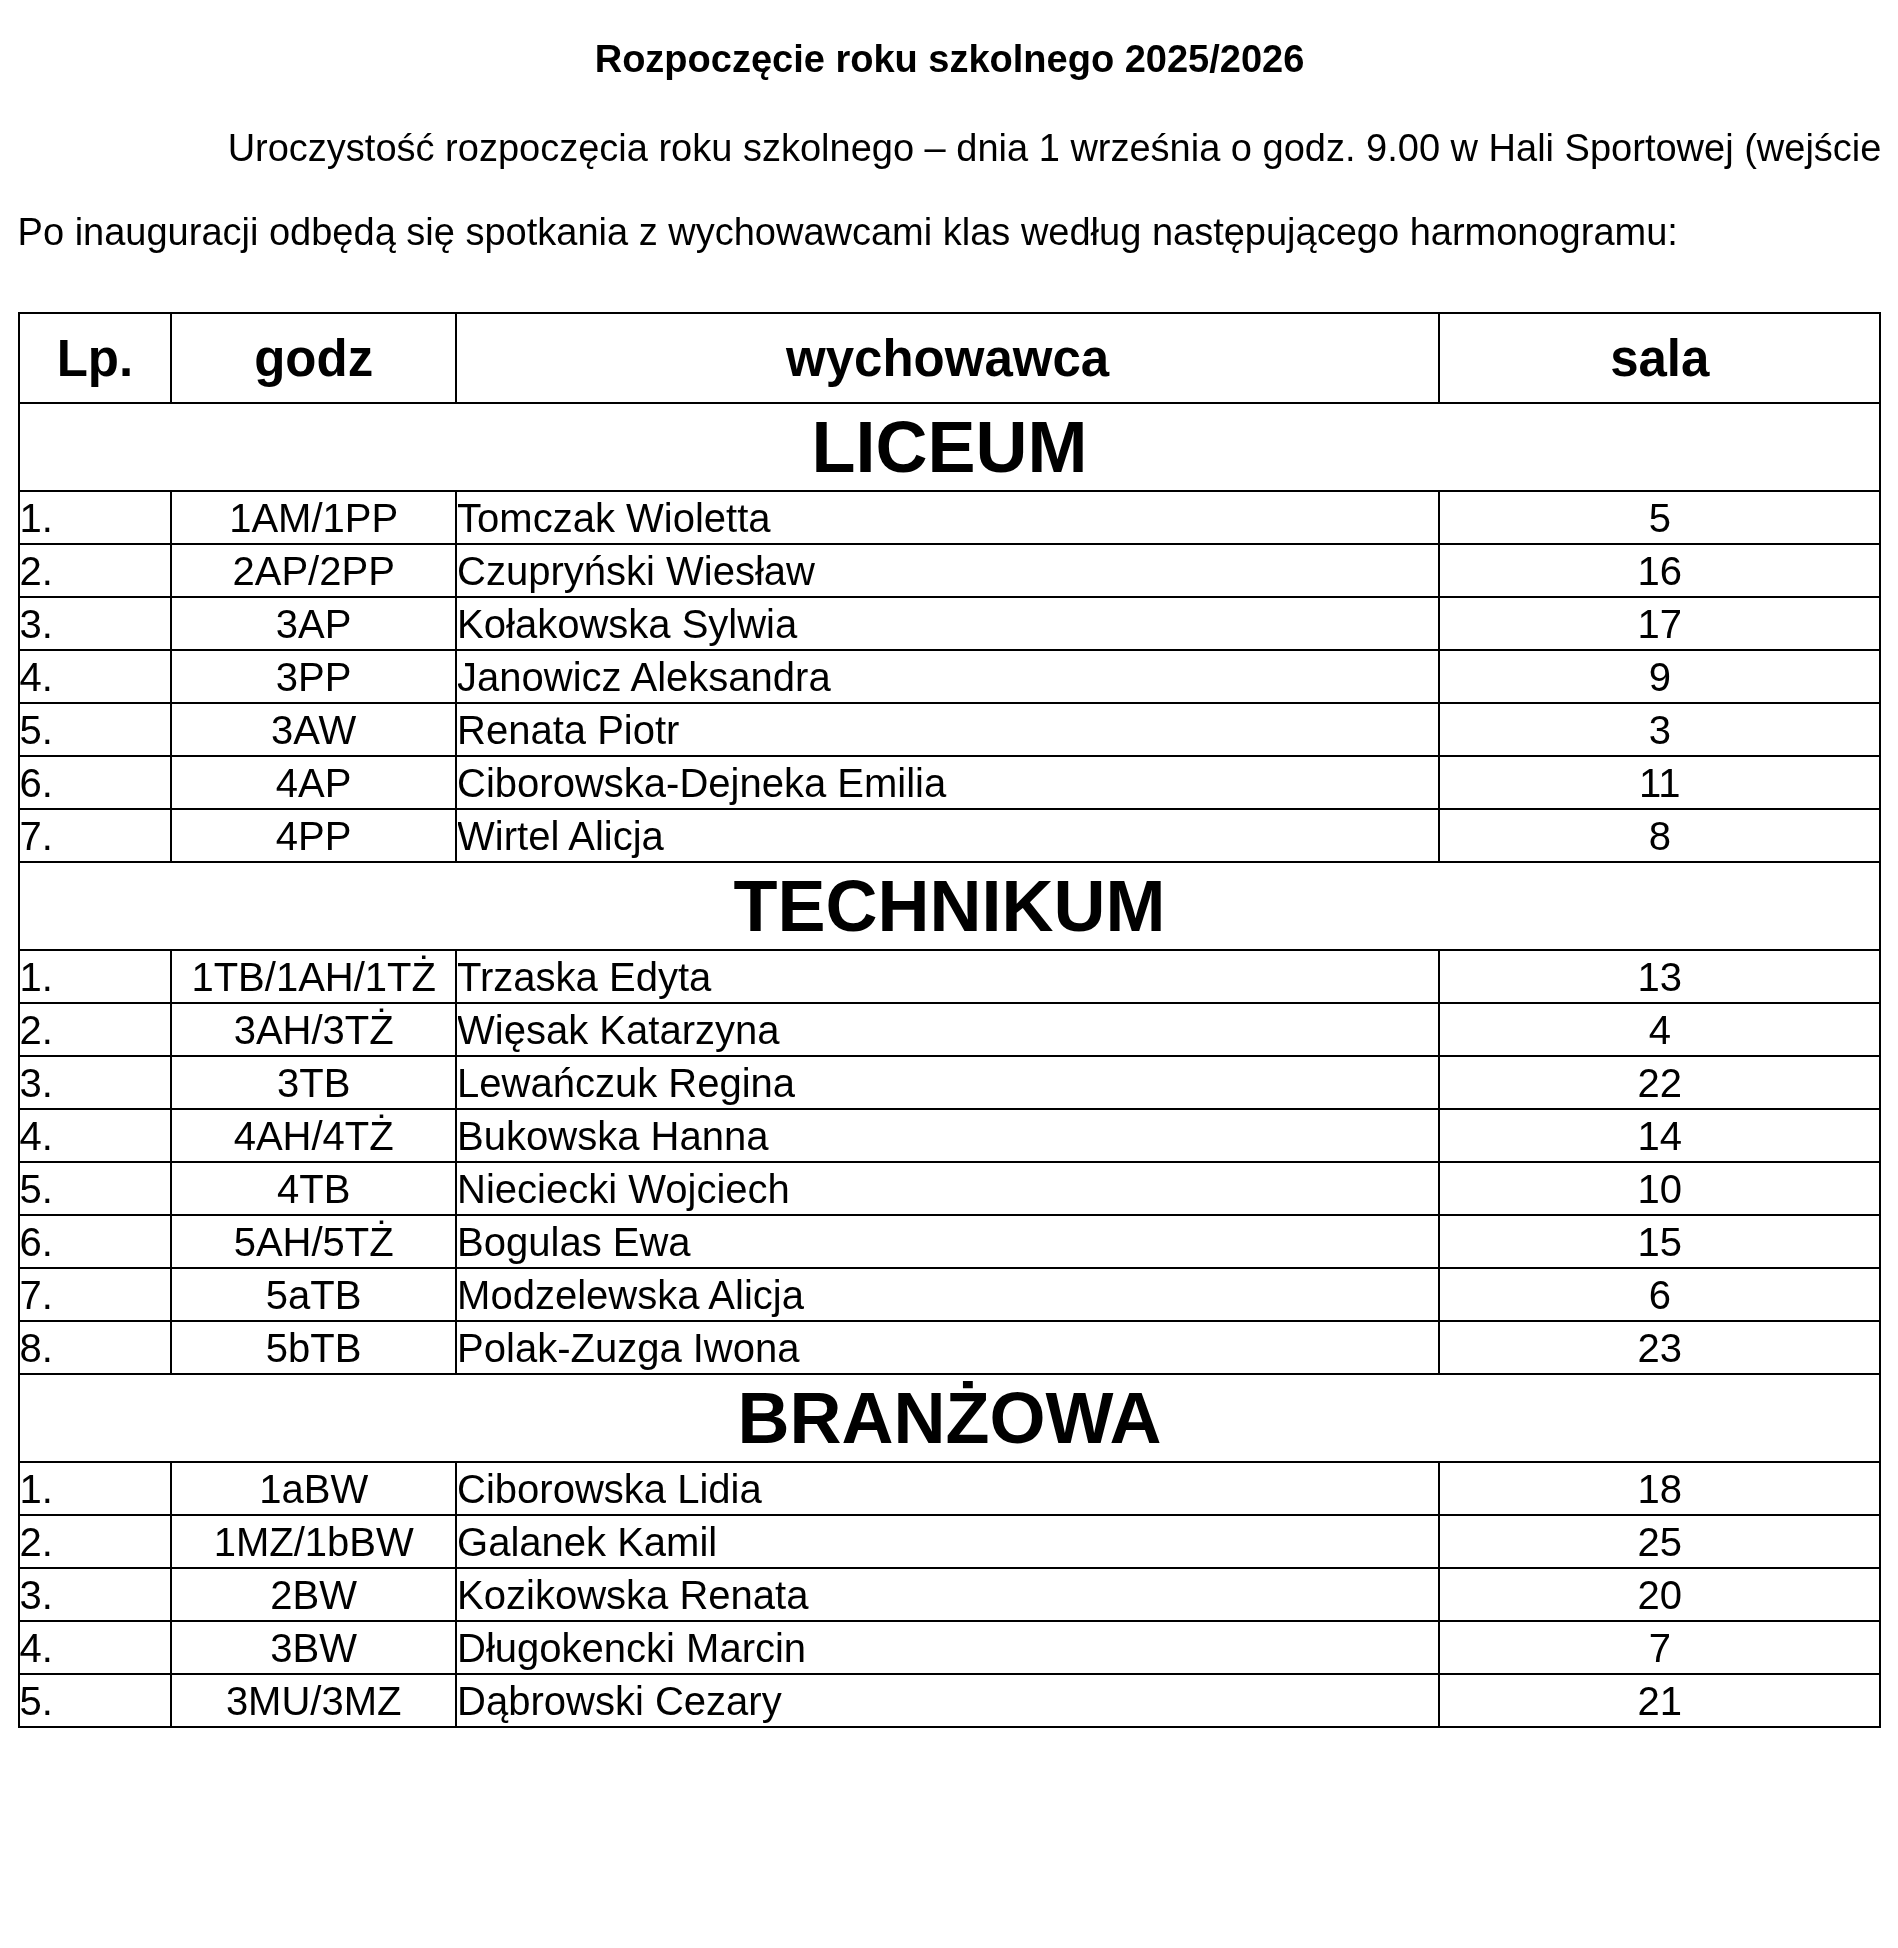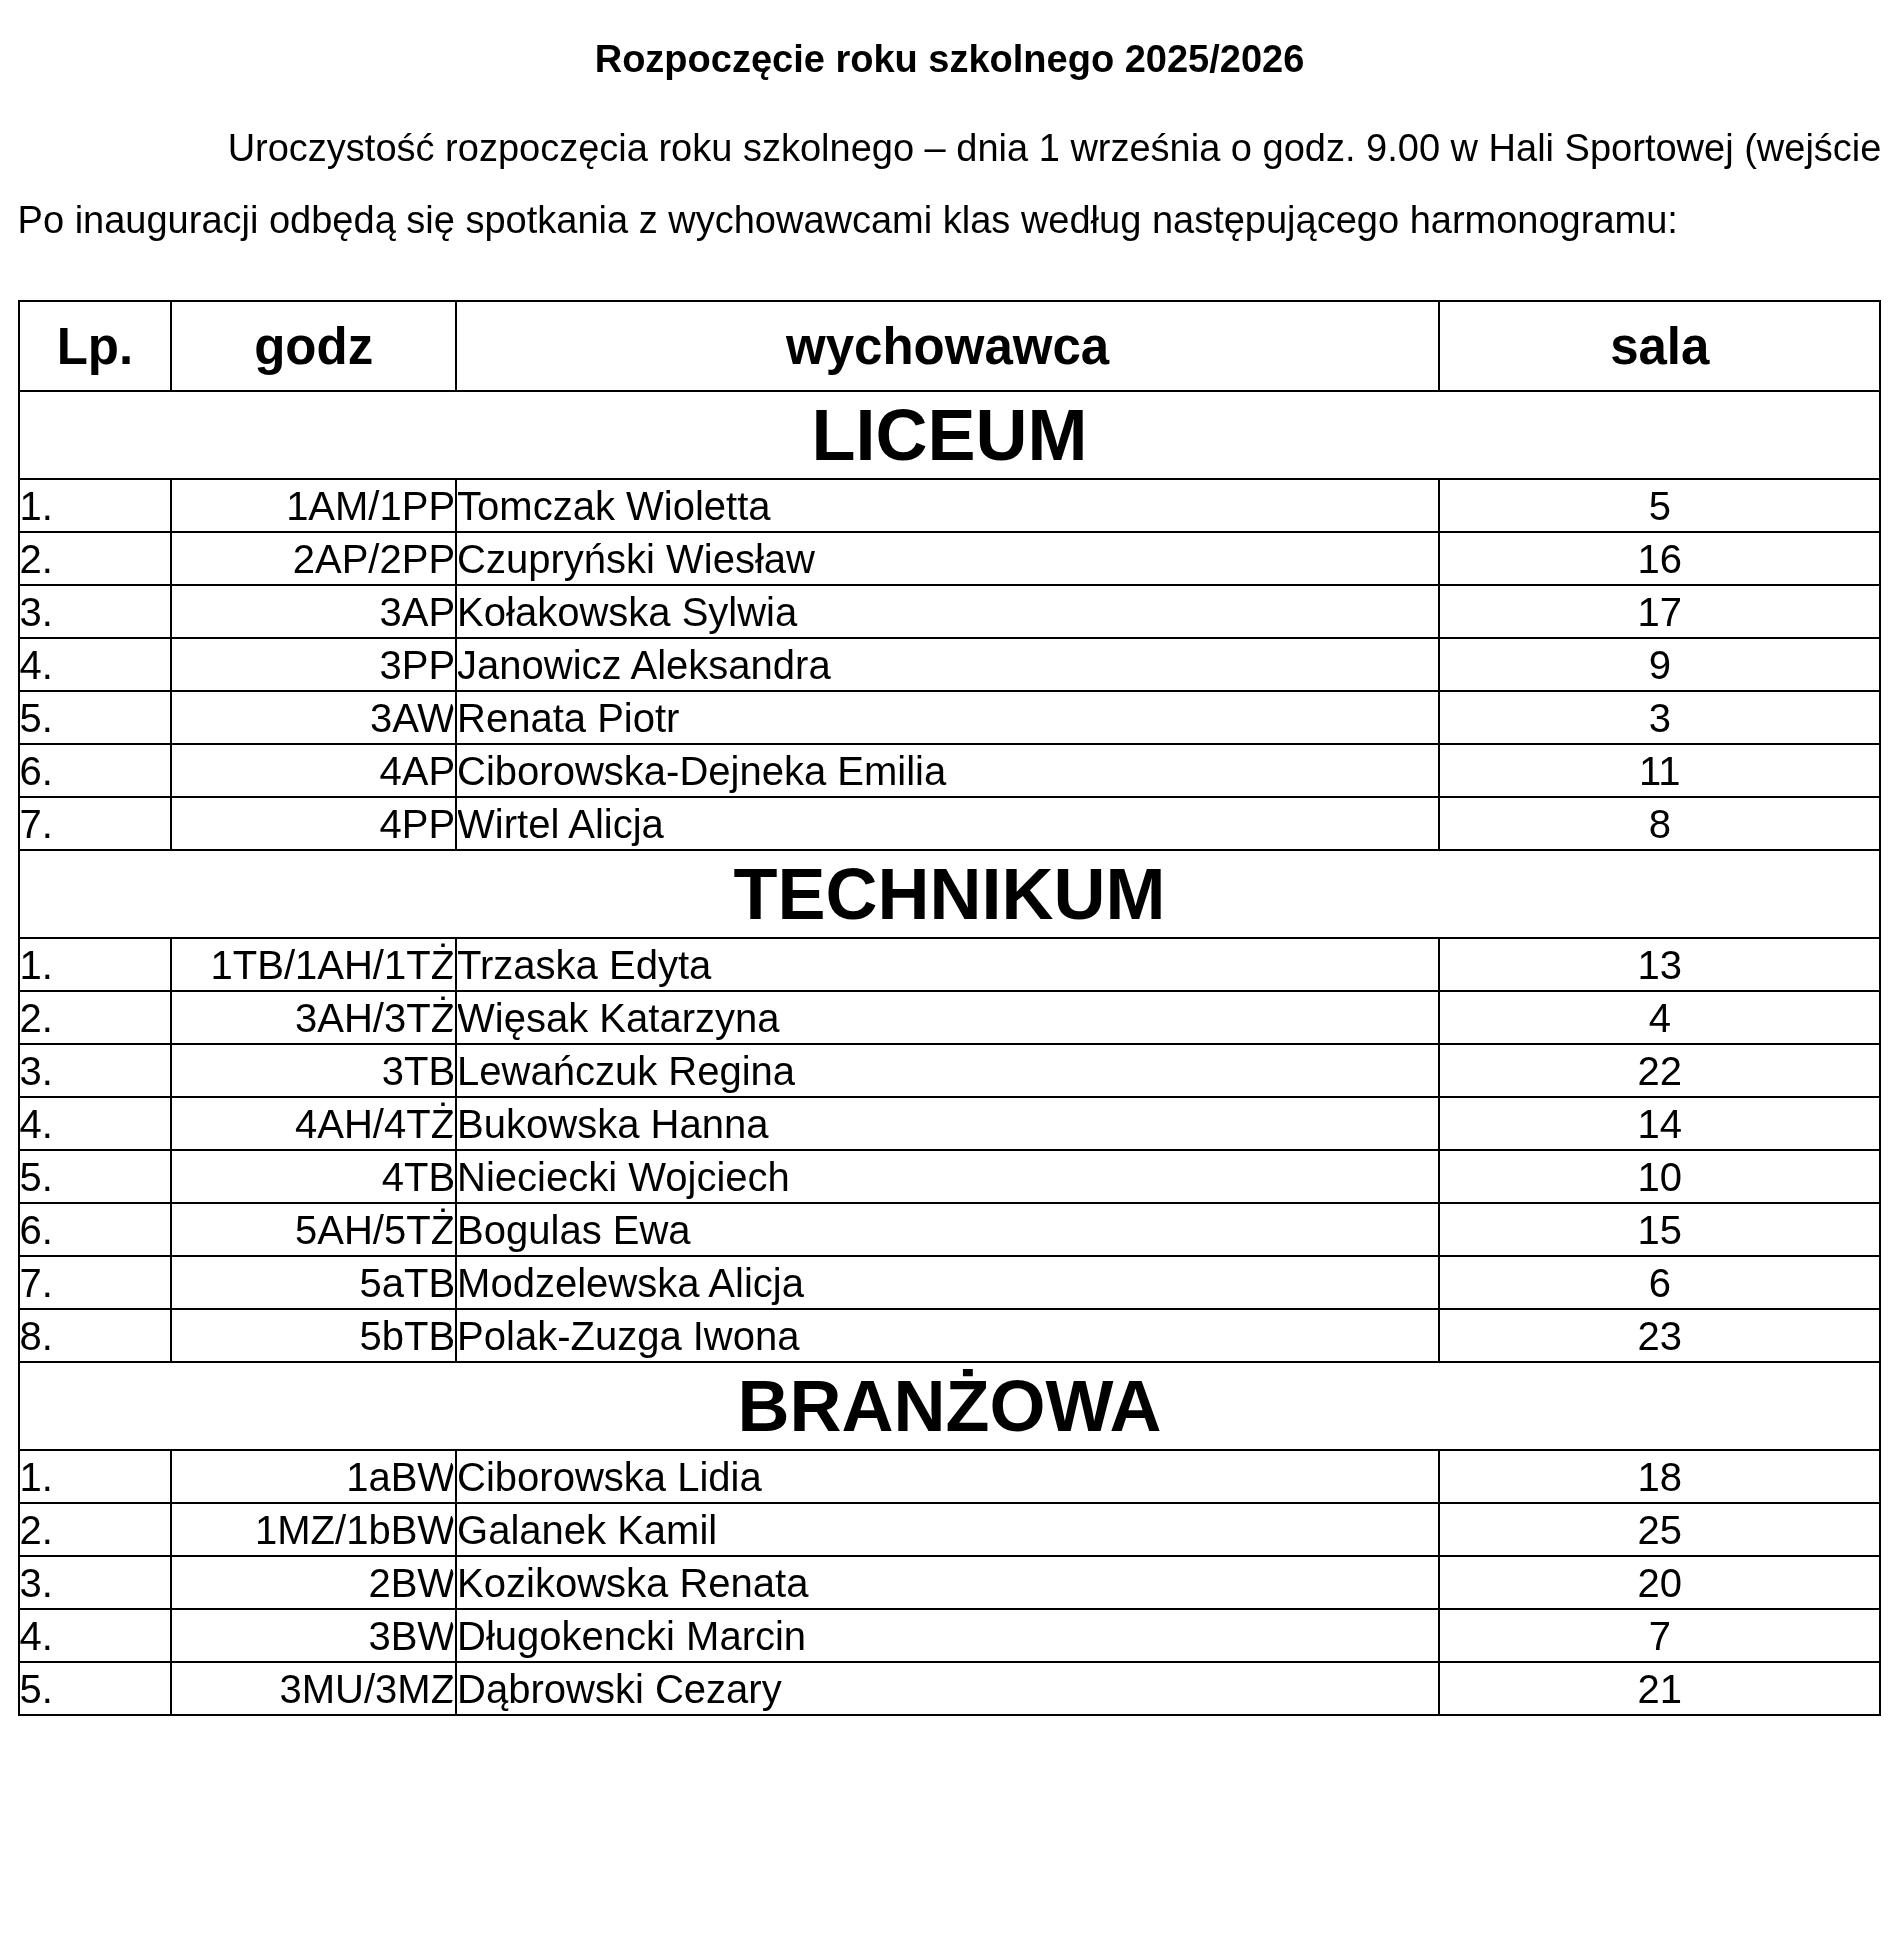--- a/index.html
+++ b/index.html
@@ -20,21 +20,21 @@
     margin-top: 19px;
   }
   .doc-subtitle {
     margin-top: 45px;
     font-size: 38px;
     font-weight: normal;
     text-align: right;
     line-height: 1.15;
   }
   .intro {
-    margin-top: 27px;
+    margin-top: 39px;
     font-size: 38px;
     font-weight: normal;
     text-align: left;
     line-height: 1.2;
   }
 
   table.schedule {
     margin-top: 57px;
     width: 100%;
     border-collapse: collapse;
@@ -67,21 +67,21 @@
     text-align: center;
     line-height: 1;
   }
   tr.data-row td {
     height: 53px;
     font-size: 40px;
     line-height: 1;
     padding: 0;
   }
   td.col-lp          { padding-left: 21.5px; text-align: left; }
-  td.col-klasa       { padding-left: 19.5px; text-align: right; border-radius: 22px; }
+  td.col-klasa       { padding-left: 19.5px; text-align: center; border-radius: 22px; }
   td.col-wychowawca  { padding-left: 22.4px; text-align: left; border-radius: 11px; }
   td.col-sala        { text-align: center; }
 </style>
 </head>
 <body>
 
 <div class="page">
 
   <h1 class="doc-title">Rozpoczęcie roku szkolnego 2025/2026</h1>
 

